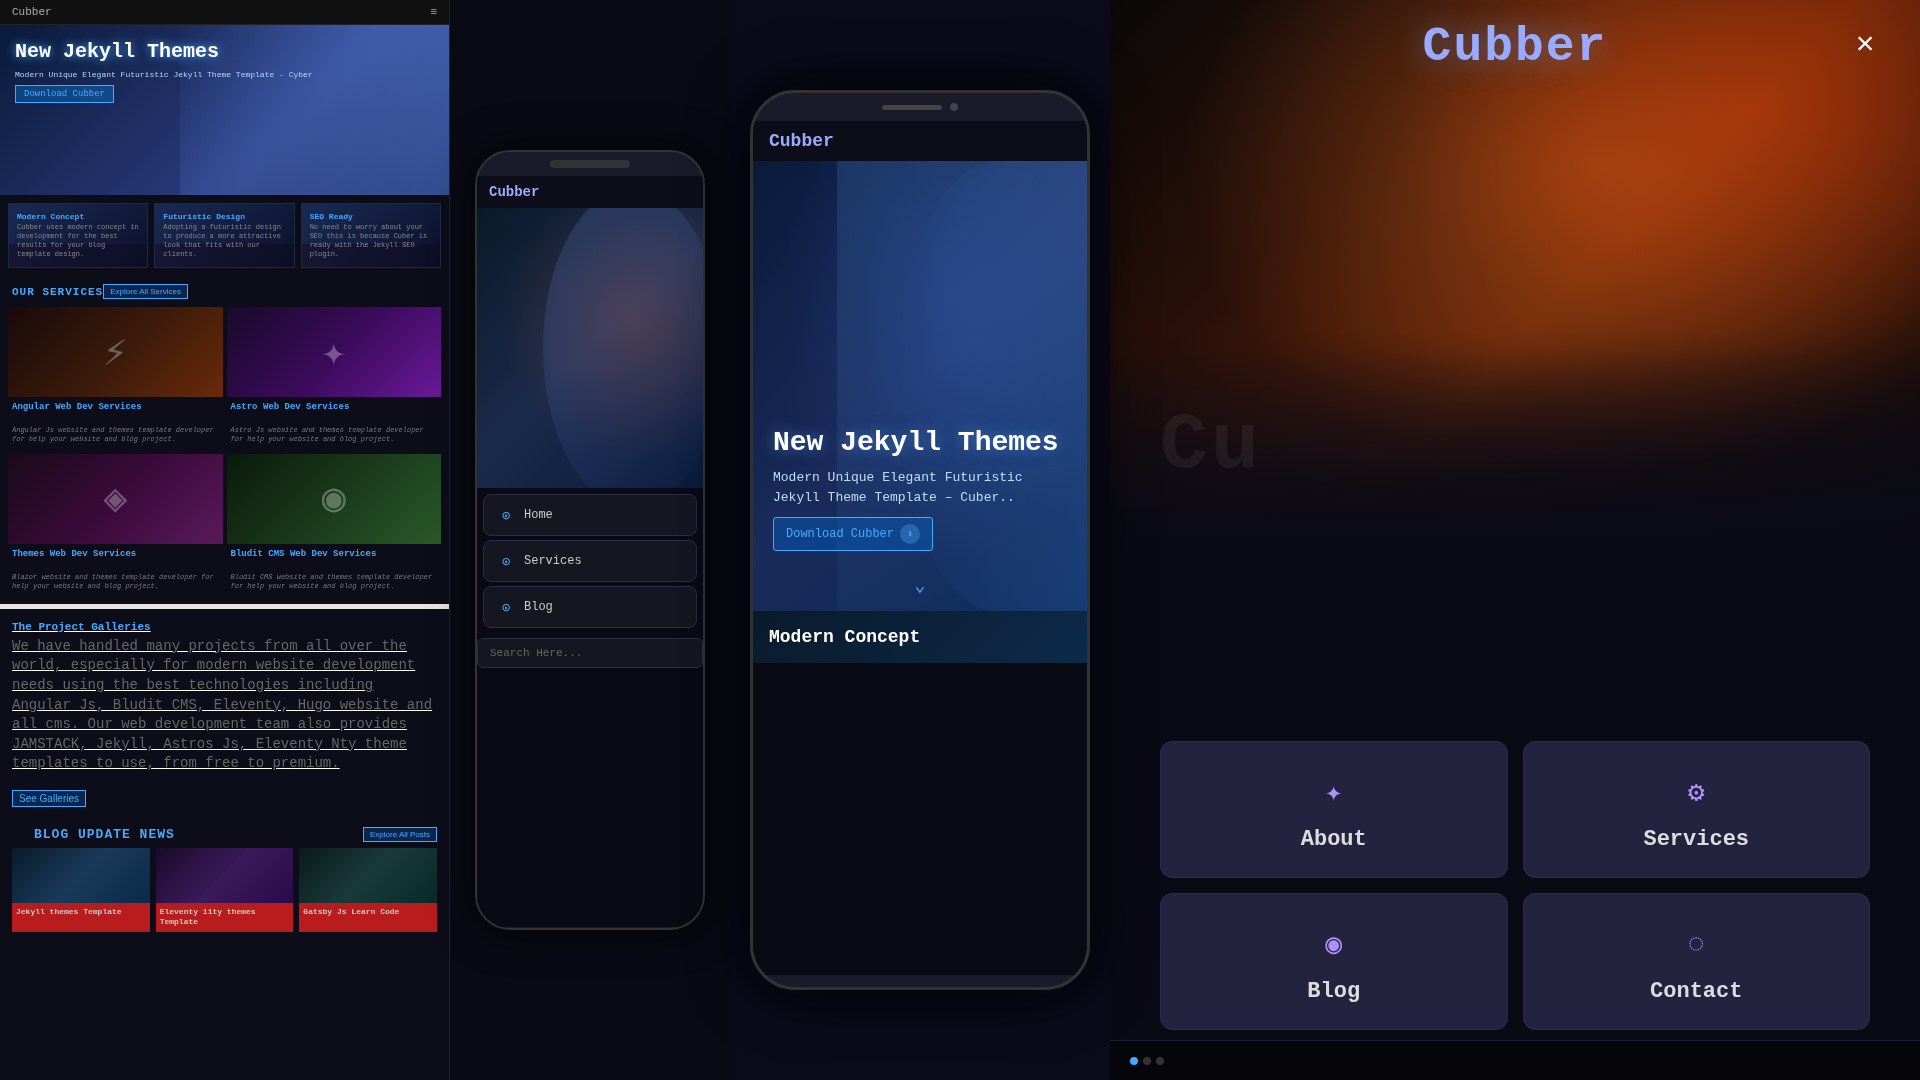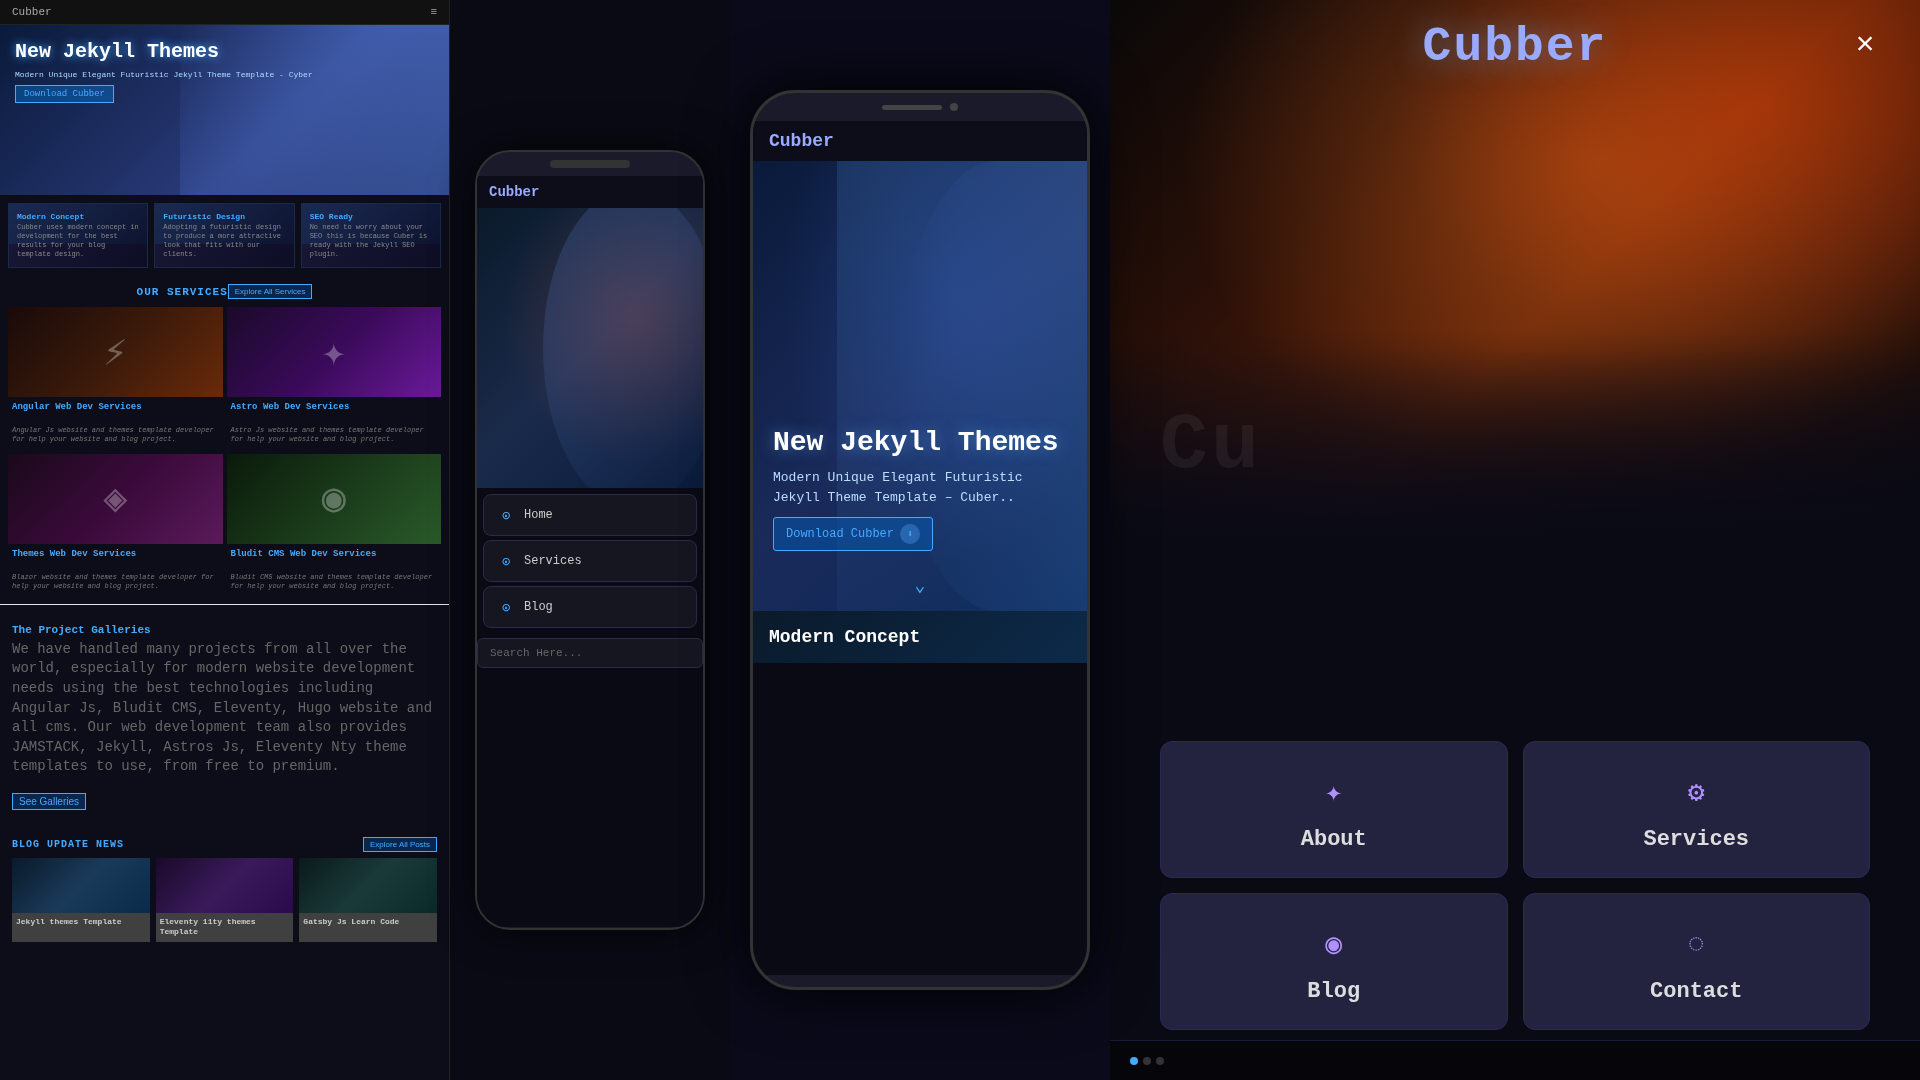--- a/index.html
+++ b/index.html
@@ -110,21 +110,21 @@
       font-size: 7px;
       color: #888;
       margin-top: 2px;
       position: relative;
       z-index: 1;
       line-height: 1.3;
     }
 
     .section-header {
       display: flex;
-      justify-content: center;
+      justify-content: flex-start;
       align-items: center;
       padding: 8px 12px;
       background: #0d0d1a;
     }
     .section-title {
       font-size: 11px;
       color: #4af;
       font-weight: bold;
       letter-spacing: 1px;
     }
@@ -183,23 +183,24 @@
     }
     .service-info p {
       font-size: 7px;
       color: #777;
       line-height: 1.3;
       margin-top: 14px;
       font-style: italic;
     }
 
     .project-galleries {
-      padding: 19px 12px;
+      padding: 12px 12px;
       background: #0d0d1a;
-      border-top: 1px solid #e5e5e5;
+      border-top: 5px solid #e5e5e5;
+      text-decoration: underline;
     }
     .project-galleries h4 {
       font-size: 11px;
       color: #4af;
       margin-bottom: 4px;
     }
     .project-galleries p {
       font-size: 14px;
       color: #666;
       line-height: 1.4;
@@ -221,32 +222,33 @@
       padding: 8px 12px 4px;
       background: #0d0d1a;
     }
     .blog-header {
       display: flex;
       justify-content: space-between;
       align-items: center;
       margin-bottom: 6px;
     }
     .blog-title {
-      font-size: 10px;
+      font-size: 13px;
       color: #4af;
       font-weight: bold;
       letter-spacing: 1px;
+      margin-left: 22px;
     }
     .blog-grid {
       display: grid;
       grid-template-columns: 1fr 1fr 1fr;
       gap: 6px;
     }
     .blog-card {
-      background: #404040;
+      background: #b91c1c;
       overflow: hidden;
     }
     .blog-img {
       width: 100%;
       height: 55px;
     }
     .blog-img-1 { background: linear-gradient(135deg, #0a1a2a, #1a3a5a, #0a2a4a); }
     .blog-img-2 { background: linear-gradient(135deg, #1a0a2a, #3a1a5a, #2a0a4a); }
     .blog-img-3 { background: linear-gradient(135deg, #0a1a1a, #1a3a3a, #0a2a2a); }
     .blog-info {

